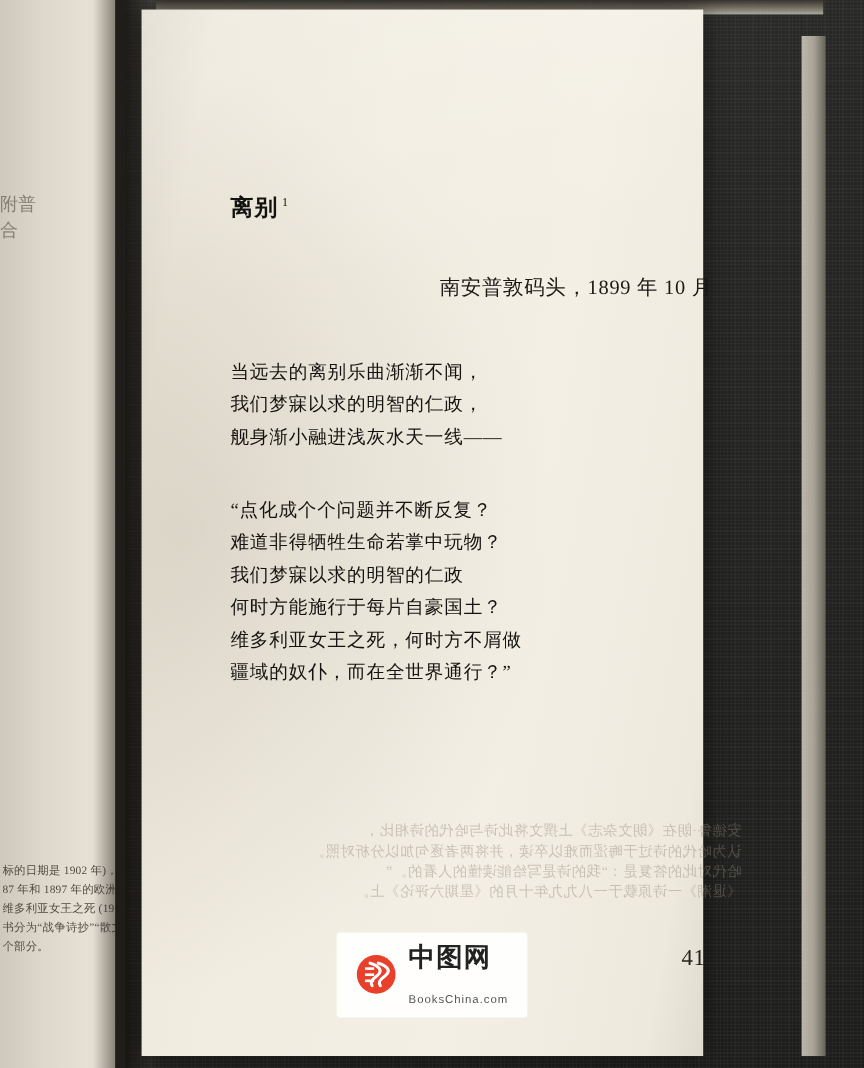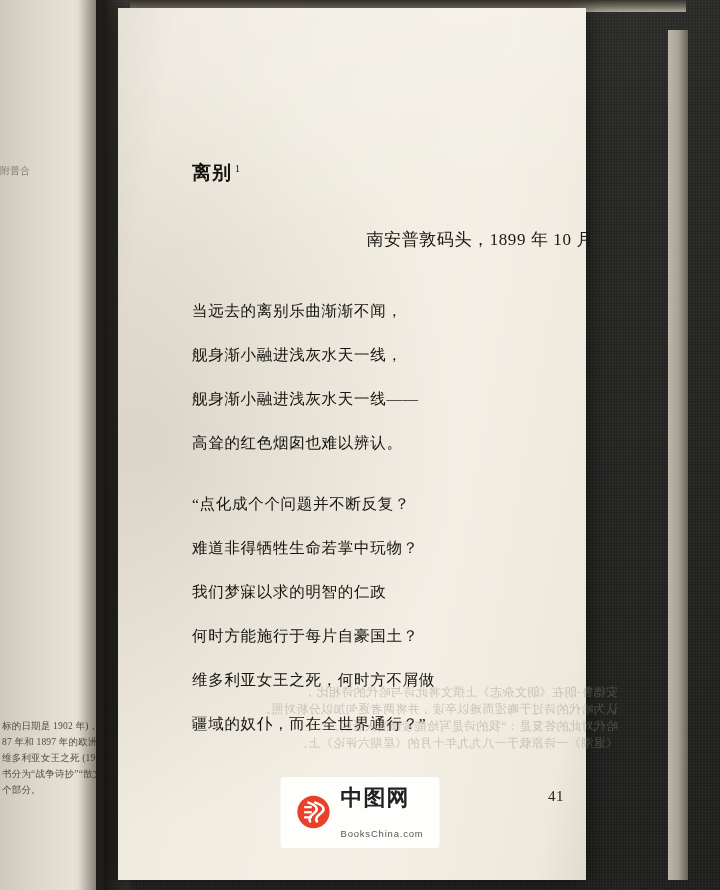--- a/index.html
+++ b/index.html
@@ -56,21 +56,21 @@
     padding-left: 2px;
     box-sizing: border-box;
   }
   .left-page-text div { white-space: nowrap; overflow: hidden; }
   .left-page-head {
     position: absolute;
     left: 0;
     top: 160px;
     width: 40px;
     color: #6b6459;
-    font-size: 10px;
+    font-size: 15px;
     line-height: 22px;
     opacity: 0.75;
   }
 
   
   .gutter {
     position: absolute;
     left: 96px;
     top: 0;
     width: 38px;
@@ -147,21 +147,20 @@
   .stanza {
     margin-top: 34px;
   }
   .stanza.first { margin-top: 46px; }
   .line {
     font-size: 15.5px;
     line-height: 27px;
     letter-spacing: 0.7px;
     color: #15130f;
     white-space: nowrap;
-    margin-top: 17px;
   }
 
   
   .ghost {
     position: absolute;
     left: 72px;
     top: 676px;
     width: 428px;
     color: #8e8878;
     opacity: 0.42;
@@ -170,23 +169,23 @@
     letter-spacing: 0.4px;
     transform: scaleX(-1);
     filter: blur(0.4px);
     pointer-events: none;
     user-select: none;
   }
   .ghost div { white-space: nowrap; overflow: hidden; }
 
   .page-number {
     position: absolute;
-    left: 430px;
+    left: 450px;
     top: 780px;
-    font-size: 15px;
+    font-size: 19px;
     color: #26231d;
     letter-spacing: 0.5px;
   }
 
   
   .watermark {
     position: absolute;
     left: 50%;
     bottom: 42px;
     transform: translateX(-50%);
@@ -246,23 +245,22 @@
     <div class="content">
 
       <div class="poem-title">
         <span>离别</span><span class="fn">1</span>
       </div>
 
       <div class="dateline">南安普敦码头，1899 年 10 月</div>
 
       <div class="stanza first">
         <div class="line">当远去的离别乐曲渐渐不闻，</div>
-        <div class="line">舰身渐小融进浅灰水天一线，</div>
+        <div class="line">我们梦寐以求的明智的仁政，</div>
         <div class="line">舰身渐小融进浅灰水天一线——</div>
-        <div class="line">高耸的红色烟囱也难以辨认。</div>
       </div>
 
 
       <div class="stanza">
         <div class="line">“点化成个个问题并不断反复？</div>
         <div class="line">难道非得牺牲生命若掌中玩物？</div>
         <div class="line">我们梦寐以求的明智的仁政</div>
         <div class="line">何时方能施行于每片自豪国土？</div>
         <div class="line">维多利亚女王之死，何时方不屑做</div>
         <div class="line">疆域的奴仆，而在全世界通行？”</div>

